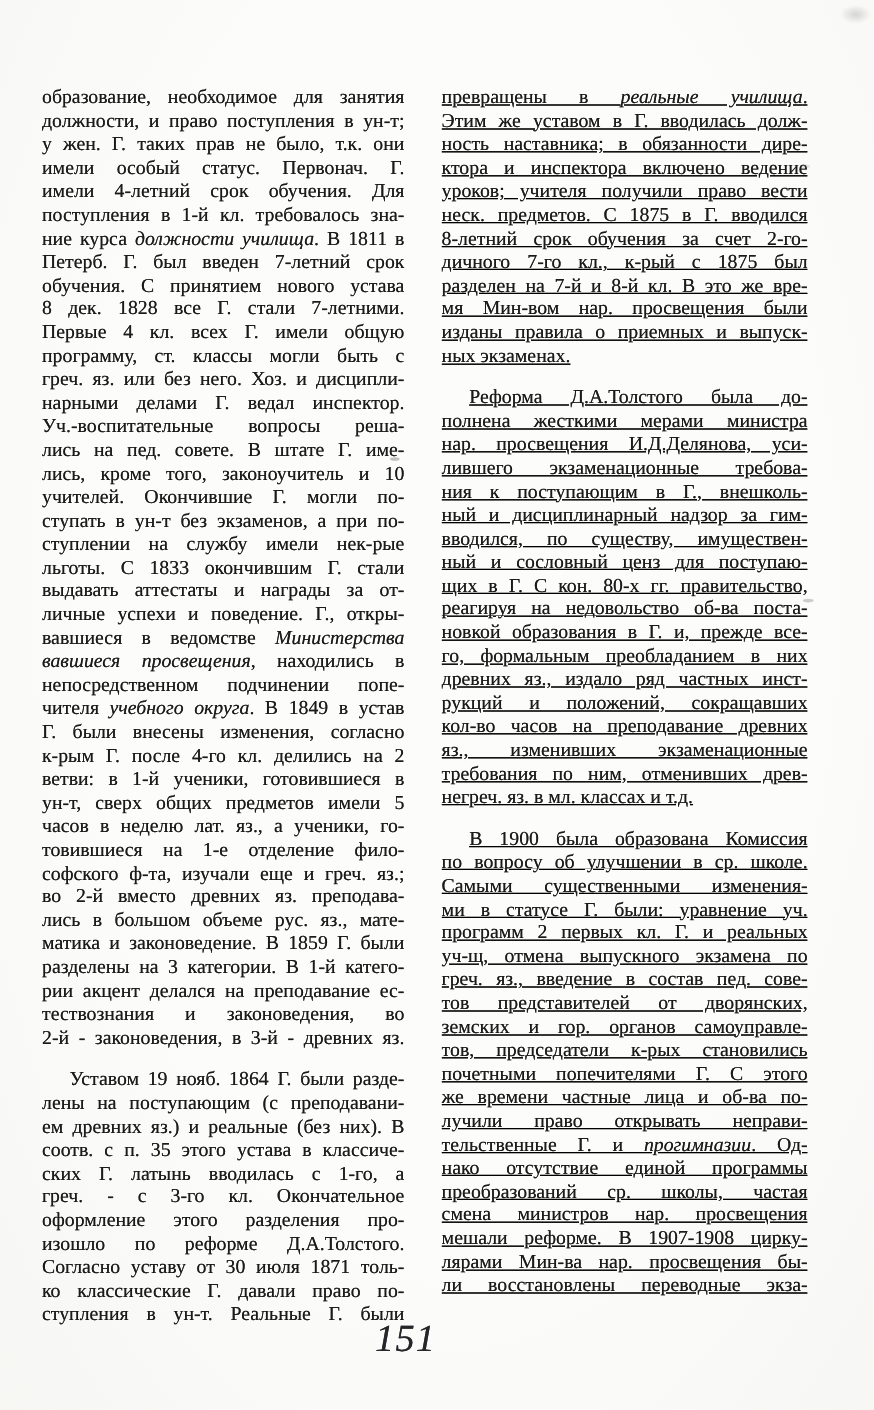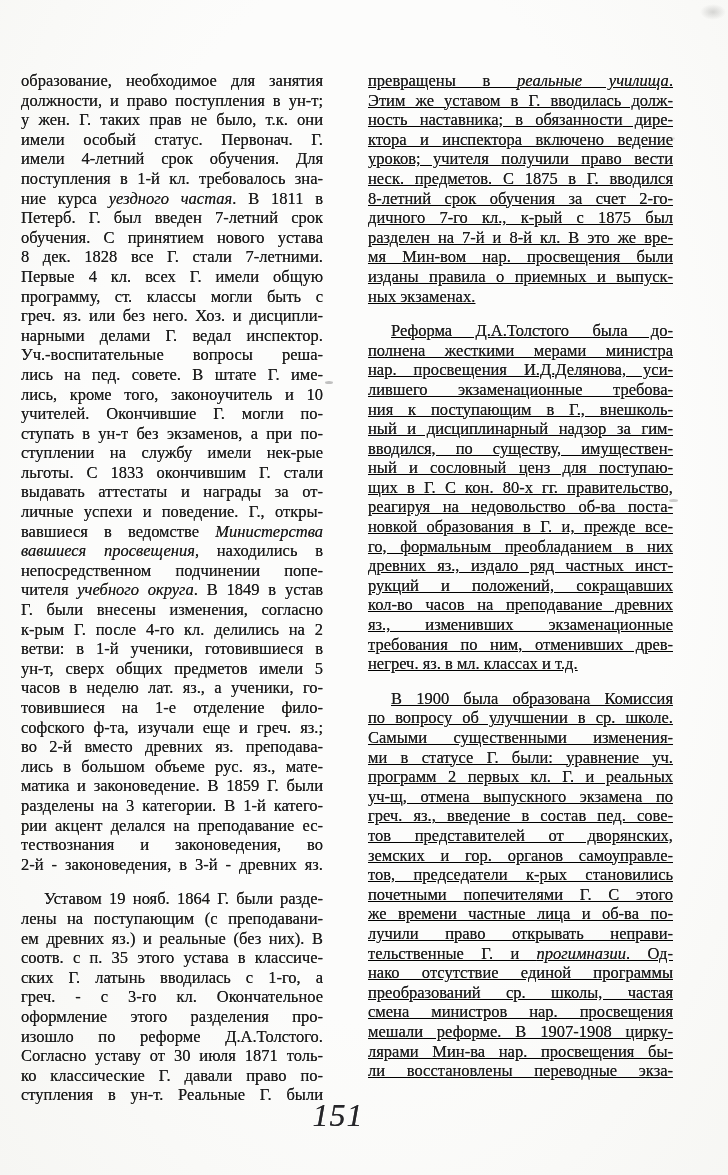--- a/index.html
+++ b/index.html
@@ -5,21 +5,21 @@
   html, body { margin: 0; padding: 0; }
   body {
     width: 728px; height: 1175px;
     background: radial-gradient(ellipse at 52% 42%, #fcfcfb 55%, #f6f6f3 100%);
     position: relative;
     overflow: hidden;
     font-family: "Liberation Serif", "DejaVu Serif", serif;
   }
   .page { position: absolute; inset: 0; }
   .col { position: absolute; top: 71px; }
-  .col-left  { left: 21px;  width: 302px; }
+  .col-left  { left: 35px;  width: 302px; }
   .col-right { left: 368px; width: 305px; text-decoration: underline; }
   .tl {
     font-size: 16.5px;
     line-height: 19.6px;
     height: 19.6px;
     overflow: hidden;
     color: #1b1b1b;
     text-align: justify;
     text-align-last: justify;
     -moz-text-align-last: justify;
@@ -48,21 +48,21 @@
 <body>
 
 <div class="page">
   <div class="col col-left" id="col-left">
       <div class="tl">образование, необходимое для занятия</div>
       <div class="tl">должности, и право поступления в ун-т;</div>
       <div class="tl">у жен. Г. таких прав не было, т.к. они</div>
       <div class="tl">имели особый статус. Первонач. Г.</div>
       <div class="tl">имели 4-летний срок обучения. Для</div>
       <div class="tl">поступления в 1-й кл. требовалось зна-</div>
-      <div class="tl">ние курса <span class="it">уездного частая</span>. В 1811 в</div>
+      <div class="tl">ние курса <span class="it">должности училища</span>. В 1811 в</div>
       <div class="tl">Петерб. Г. был введен 7-летний срок</div>
       <div class="tl">обучения. С принятием нового устава</div>
       <div class="tl">8 дек. 1828 все Г. стали 7-летними.</div>
       <div class="tl">Первые 4 кл. всех Г. имели общую</div>
       <div class="tl">программу, ст. классы могли быть с</div>
       <div class="tl">греч. яз. или без него. Хоз. и дисципли-</div>
       <div class="tl">нарными делами Г. ведал инспектор.</div>
       <div class="tl">Уч.-воспитательные вопросы реша-</div>
       <div class="tl">лись на пед. совете. В штате Г. име-</div>
       <div class="tl">лись, кроме того, законоучитель и 10</div>

